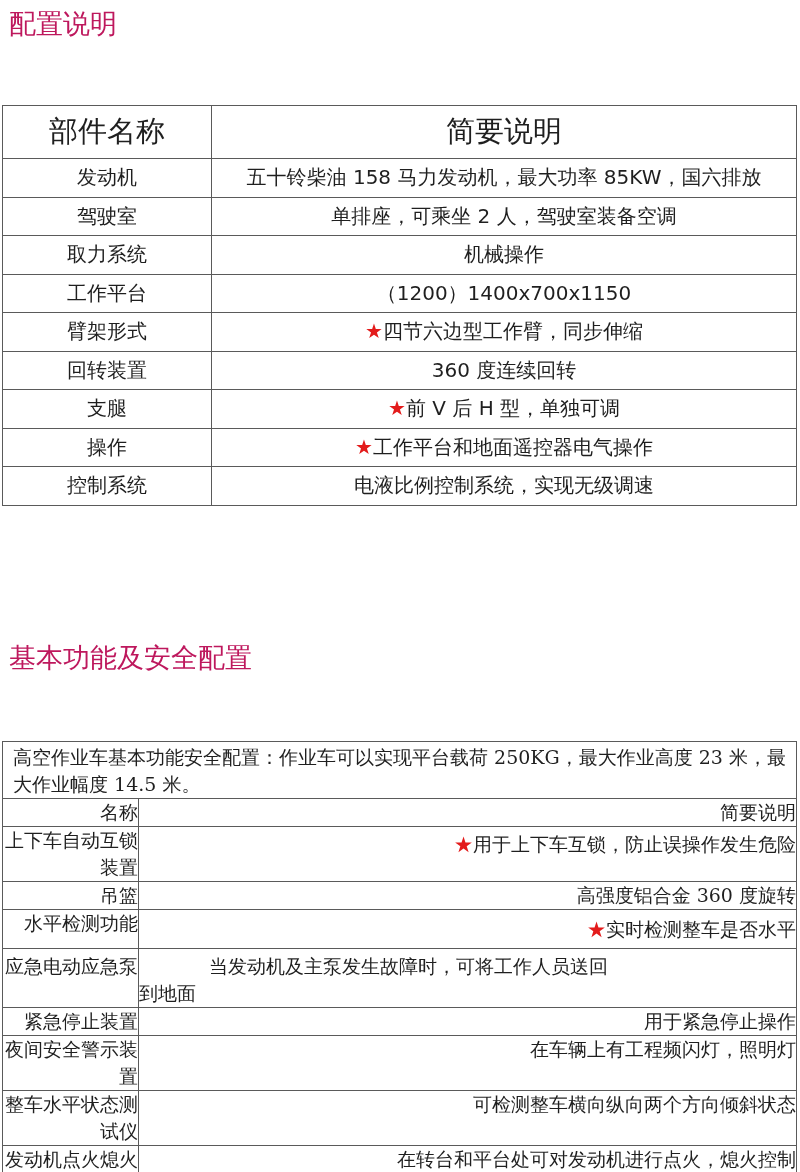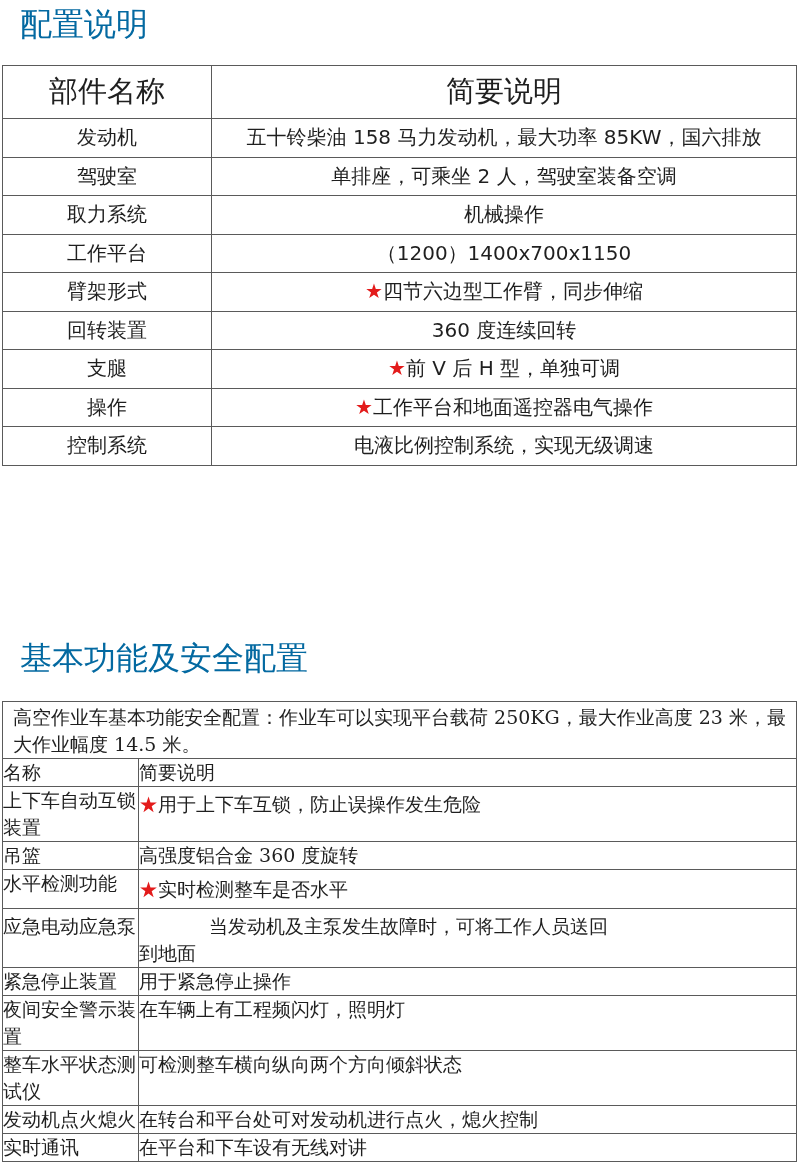--- a/index.html
+++ b/index.html
@@ -1,32 +1,32 @@
 <!DOCTYPE html>
 <html><head>
 <meta charset="utf-8">
 <style>
   html, body { margin: 0; padding: 0; background: #ffffff; }
   body { width: 800px; height: 1172px; position: relative; overflow: hidden; color: #1a1a1a; }
   .h1 {
-    position: absolute; left: 20px; font-family: "DejaVu Sans", sans-serif;
-    font-size: 32px; line-height: 36px; color: #0369a1;
+    position: absolute; left: 9px; font-family: "DejaVu Sans", sans-serif;
+    font-size: 27px; line-height: 36px; color: #be185d;
   }
   #title1 { top: 6px; }
   #title2 { top: 640px; }
 
-  table { border-collapse: collapse; position: absolute; left: 2px; width: 795px; table-layout: fixed; }
+  table { border-collapse: collapse; position: absolute; left: 2px; width: 795px; table-layout: fixed; margin-top: 40px; }
   #t1 { top: 65px; font-family: "DejaVu Sans", sans-serif; }
   #t1 td, #t1 th { border: 1.5px solid #5a5a5a; text-align: center; padding: 0; font-weight: normal; color: #1f1f1f; }
   #t1 th { height: 52px; font-size: 29px; }
   #t1 td { height: 37.5px; font-size: 20px; }
   #t1 col.c1 { width: 209px; }
 
   #t2 { top: 701px; font-family: "DejaVu Serif", serif; }
-  #t2 td { border: 1.5px solid #5a5a5a; padding: 0; color: #1f1f1f; font-size: 19px; line-height: 27px; vertical-align: top; text-align: left; }
+  #t2 td { border: 1.5px solid #5a5a5a; padding: 0; color: #1f1f1f; font-size: 19px; line-height: 27px; vertical-align: top; text-align: right; }
   #t2 col.c1 { width: 136px; }
   #t2 td.intro { text-align: left; padding: 2px 10px 0 10px; height: 53px; font-size: 19px; line-height: 27px; }
   #t2 td.hd { height: 27px; }
   #t2 td.desc-left { text-align: left; padding-left: 0; }
   #t2 td.desc-left .indent { padding-left: 70px; }
   .star { color: #e31b1b; }
 </style>
 </head>
 <body>
 

